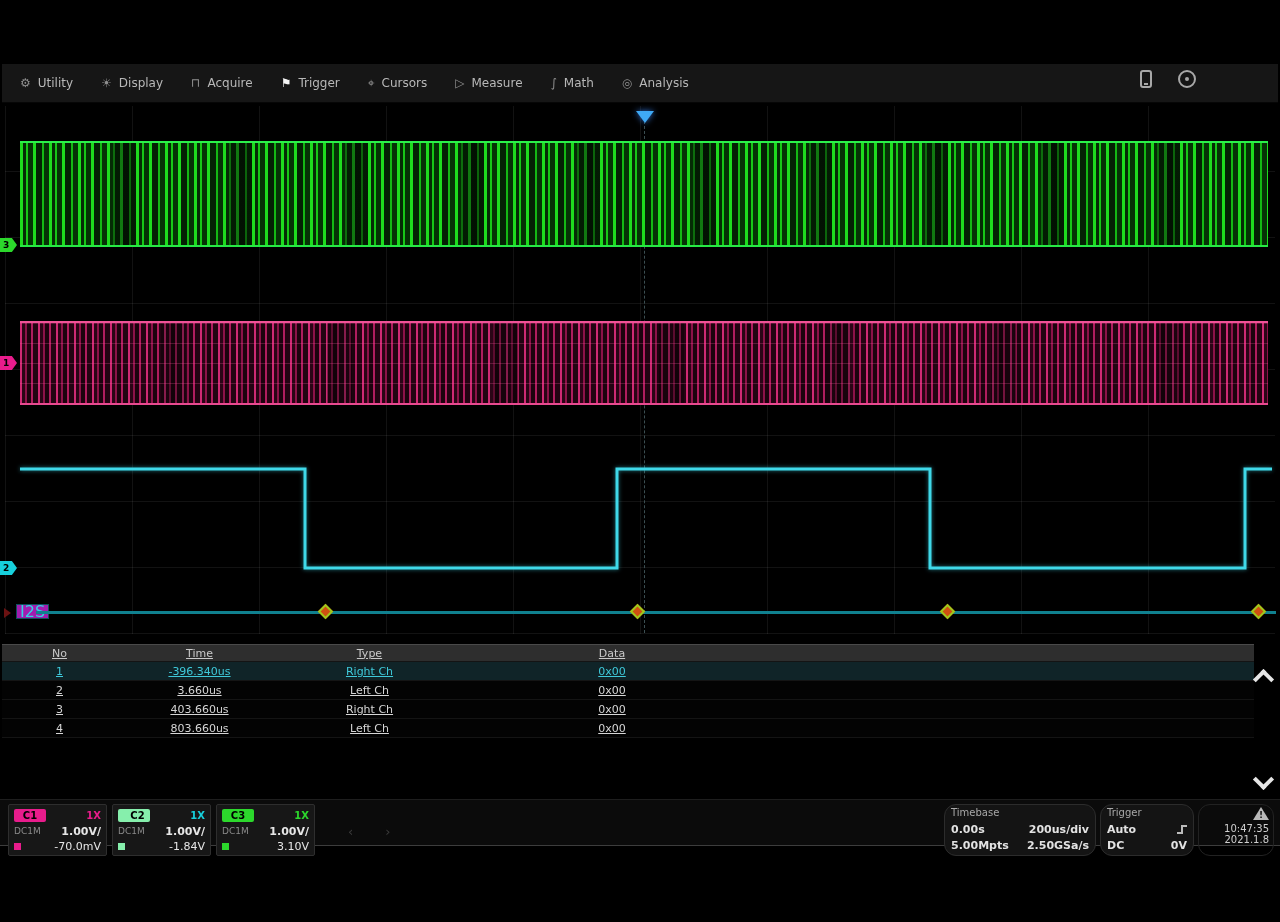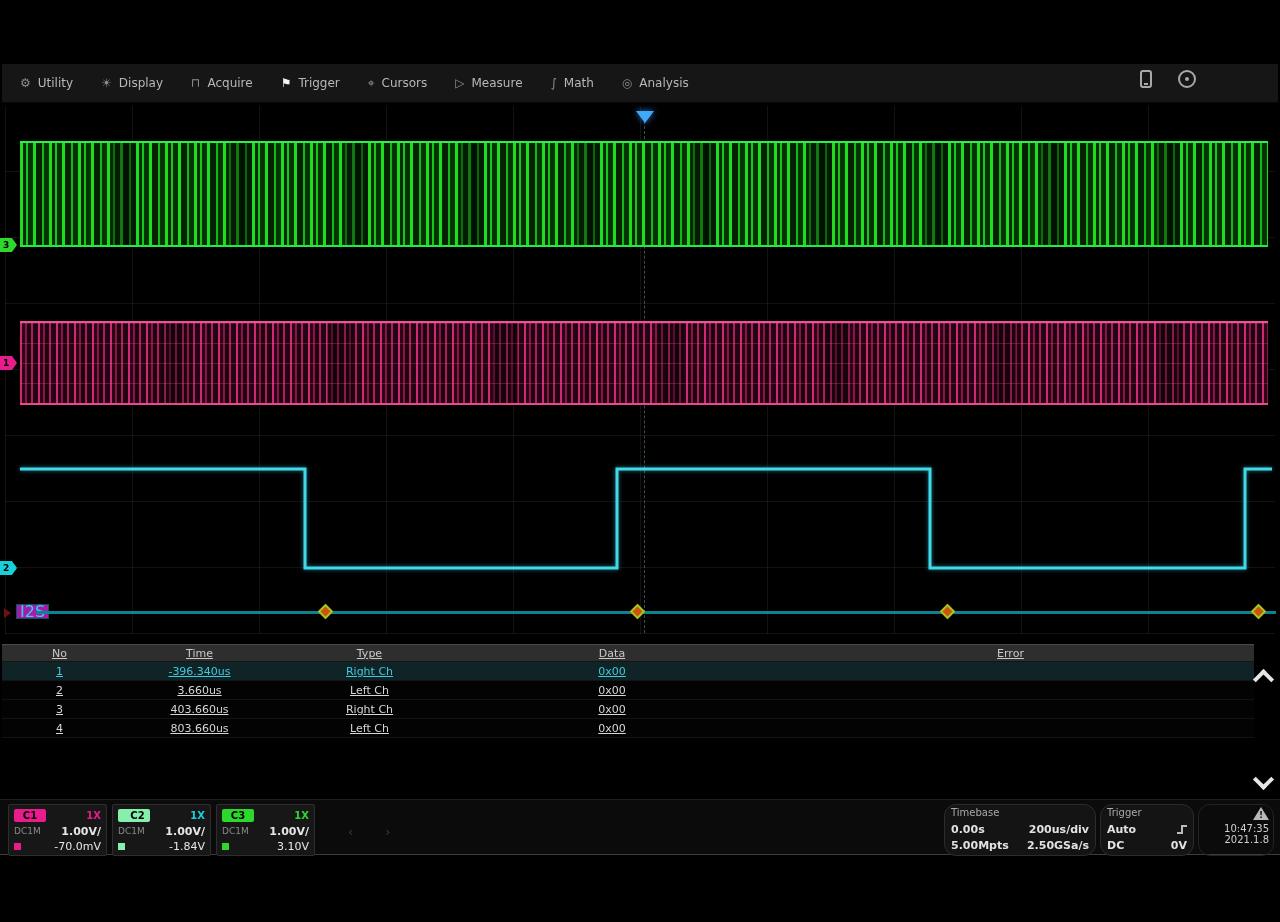--- a/index.html
+++ b/index.html
@@ -92,21 +92,21 @@
   .tcell { text-align:center;text-decoration:underline; }
   .col-idx { width:115px; } .col-time { width:165px; } .col-type { width:175px; }
   .col-data { width:310px; } .col-err { flex:1; }
 
   .chev { position:absolute; left:1256px; width:15px; height:15px;
           border-left:4px solid #e6e6e6; border-top:4px solid #e6e6e6; }
   .chev-up { top:672px; transform:rotate(45deg); }
   .chev-down { top:772px; transform:rotate(225deg); }
 
   
-  .bottombar { position:absolute; left:0px; top:799px; width:1280px; height:56px;
+  .bottombar { position:absolute; left:0px; top:799px; width:1280px; height:47px;
                background:#0b0b0b; border-top:1px solid #1e1e1e; border-bottom:1px solid #3d3d3d; }
   .ch-box { position:absolute; top:4px; width:99px; height:52px; background:#171717;
             border:1px solid #2e2e2e; border-radius:2px; padding:2px 5px; }
   .ch-box .r1 { display:flex; align-items:center; justify-content:space-between; height:16px; }
   .ch-badge { width:32px; height:13px; border-radius:2px; color:#000; font-size:10px;
               font-weight:bold; text-align:center; line-height:13px; }
   .ch-probe { font-size:10px; font-weight:bold; }
   .ch-box .r2 { display:flex; align-items:center; justify-content:space-between; height:16px;
                 color:#e6e6e6; font-size:11px; font-weight:bold; }
   .ch-coup { color:#8a8a8a; font-size:9px; font-weight:normal; }
@@ -209,21 +209,20 @@
   <div class="ch-tag tag-c3">3</div>
   <div class="ch-tag tag-c1">1</div>
   <div class="ch-tag tag-c2">2</div>
 
   <div class="decode-table">
     <div class="trow head">
       <span class="tcell col-idx">No</span>
       <span class="tcell col-time">Time</span>
       <span class="tcell col-type">Type</span>
       <span class="tcell col-data">Data</span>
-      <span class="tcell col-err">Error</span>
     </div>
     <div class="trow body selected">
       <span class="tcell col-idx">1</span>
       <span class="tcell col-time">-396.340us</span>
       <span class="tcell col-type">Right Ch</span>
       <span class="tcell col-data">0x00</span>
       <span class="tcell col-err"></span>
     </div>
     <div class="trow body">
       <span class="tcell col-idx">2</span>

